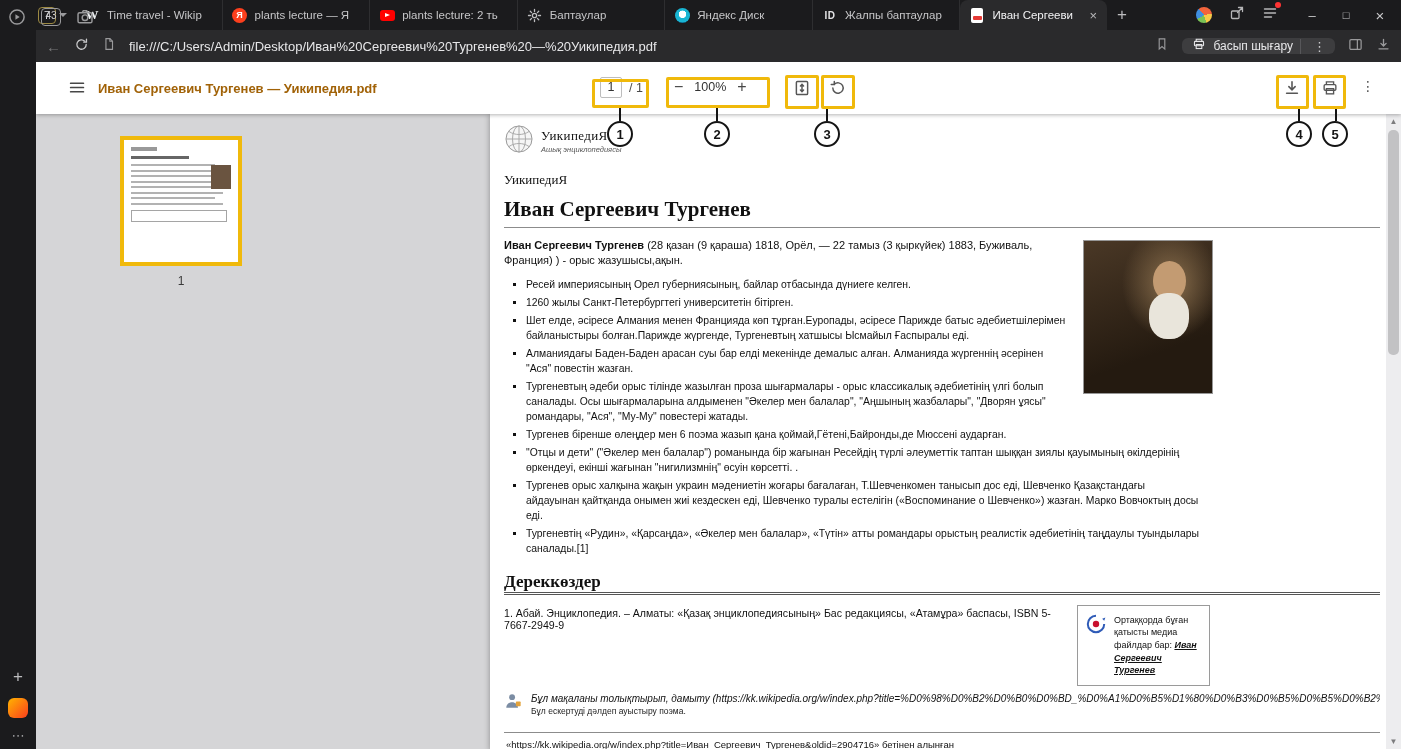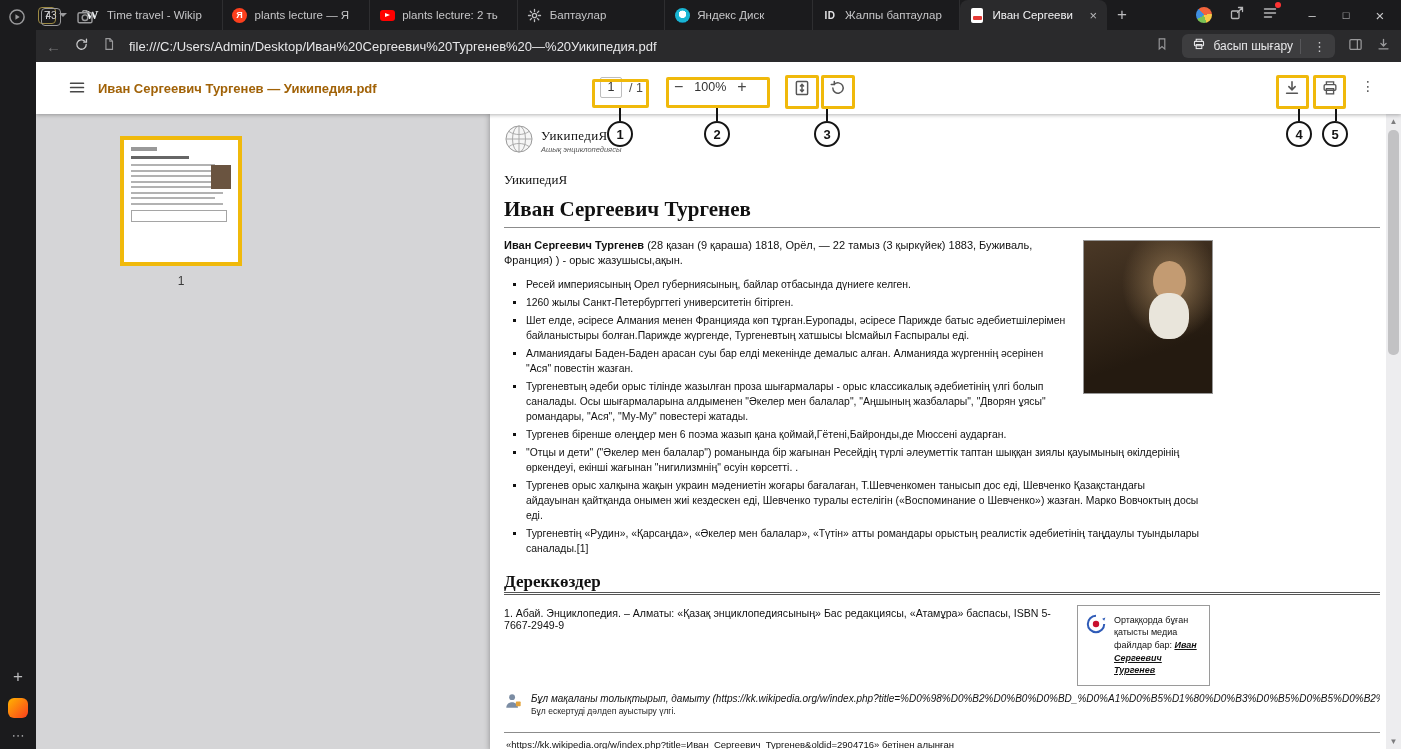--- a/index.html
+++ b/index.html
@@ -54,21 +54,21 @@
   .win-btn.max { font-size:11px; }
   .win-btn.close { font-size:15px; }
 
   
   .addressbar { position:absolute; left:36px; top:30px; right:0; height:32px; background:#2a2a2c;
                 display:flex; align-items:center; padding:0 10px; gap:13px; z-index:4; }
   .back { color:#79797b; font-size:15px; }
   .addr-icon { color:#c9c9cb; }
   .addr-icon.dim { color:#9a9a9c; }
   .url { flex:1; color:#e7e7e9; font-size:13px; white-space:nowrap; overflow:hidden; min-width:0; }
-  .print-pill { display:flex; align-items:center; gap:7px; background:#3d3d3f; border-radius:6px; height:24px; padding:0 4px 0 10px; color:#e7e7e9; }
+  .print-pill { display:flex; align-items:center; gap:7px; background:#3d3d3f; border-radius:6px; height:16px; padding:0 4px 0 10px; color:#e7e7e9; }
   .print-pill .lbl { font-size:12px; white-space:nowrap; }
   .pill-div { width:1px; height:15px; background:#57575a; }
   .pill-kebab { color:#c9c9cb; font-size:13px; padding:0 5px; }
 
   
   .pdf-toolbar { position:absolute; left:36px; top:62px; right:0; height:52px; background:#ffffff;
                  box-shadow:0 1px 4px rgba(0,0,0,.3); z-index:3; }
   .pt-abs { position:absolute; }
   .hamburger { left:32px; top:17px; color:#474747; }
   .doc-title { left:62px; top:19px; font-size:13px; font-weight:600; color:#a16207; white-space:nowrap; }
@@ -427,21 +427,21 @@
       <div class="stub">
         <span>
           <svg width="18" height="18" viewBox="0 0 16 16">
               <circle cx="7.2" cy="4.6" r="2.6" fill="#7b8ca3"></circle>
               <path d="M2 14c0-3 2.3-5 5.2-5s5.2 2 5.2 5z" fill="#7b8ca3"></path>
               <rect x="10.6" y="8.4" width="4.2" height="4.2" rx="0.6" fill="#e2a23b"></rect>
             </svg>
         </span>
         <span class="stub-lines">
           <div class="stub2">Бұл мақаланы толықтырып, дамыту (https://kk.wikipedia.org/w/index.php?title=%D0%98%D0%B2%D0%B0%D0%BD_%D0%A1%D0%B5%D1%80%D0%B3%D0%B5%D0%B5%D0%B2%D0%B8%D1%87_%D0%A2%D1%83%D1%80%D0%B3%D0%B5%D0%BD%D0%B5%D0%B2&amp;action=edit)</div>
-          <div class="stub3">Бұл ескертуді дәлдеп ауыстыру үлгі.</div>
+          <div class="stub3">Бұл ескертуді дәлдеп ауыстыру поэма.</div>
         </span>
       </div>
 
       <div class="retrieved">«https://kk.wikipedia.org/w/index.php?title=Иван_Сергеевич_Тургенев&amp;oldid=2904716» бетінен алынған</div>
     </div>
 
     <div class="vscroll">
       <div class="vs-arrow">▲</div>
       <div class="vs-thumb"></div>
       <div class="vs-arrow vs-down">▼</div>

